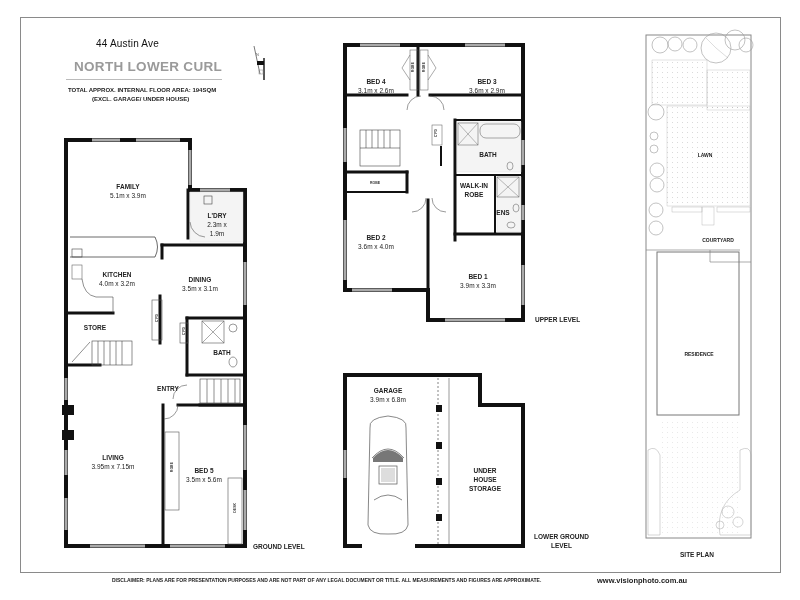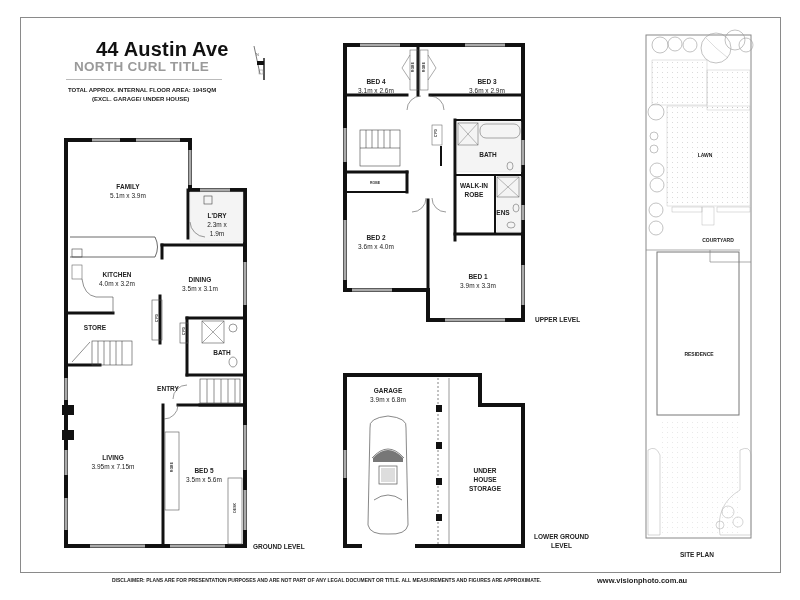--- a/index.html
+++ b/index.html
@@ -2,21 +2,21 @@
 <html><head>
 <meta charset="utf-8">
 <style>
   * { box-sizing: border-box; margin: 0; padding: 0; }
   html, body { width: 800px; height: 600px; background: #ffffff; overflow: hidden; }
   body { position: relative; font-family: "Liberation Sans", sans-serif; color: #111; }
 
   .frame { position: absolute; left: 20px; top: 17px; width: 761px; height: 556px; border: 1.5px solid #8a8a8a; }
 
   
-  .hdr-title { position: absolute; left: 96px; top: 38px; font-size: 20px; font-weight: bold; color: #111; letter-spacing: 0.2px; }
+  .hdr-title { position: absolute; left: 96px; top: 38px; font-size: 10px; font-weight: normal; color: #111; letter-spacing: 0.2px; }
   .hdr-sub { position: absolute; left: 74px; top: 59px; font-size: 13.5px; font-weight: bold; color: #9a9a9a; letter-spacing: 0.3px; }
   .hdr-rule { position: absolute; left: 66px; top: 79px; width: 156px; height: 1px; background: #bbb; }
   .hdr-area { position: absolute; left: 68px; top: 87px; font-size: 6px; font-weight: bold; color: #222; white-space: nowrap; }
   .hdr-excl { position: absolute; left: 92px; top: 96px; font-size: 6px; font-weight: bold; color: #222; white-space: nowrap; }
 
   .plan { position: absolute; left: 0; top: 0; width: 800px; height: 600px; }
 
   .room-lbl { position: absolute; text-align: center; font-size: 6.5px; font-weight: bold; color: #222; line-height: 9px; white-space: nowrap; transform: translateX(-50%); }
   .room-lbl .dim { font-weight: normal; display: block; }
   .small-lbl { position: absolute; font-size: 3.5px; font-weight: bold; color: #333; white-space: nowrap; }
@@ -25,21 +25,21 @@
 
   .disclaimer { position: absolute; left: 112px; top: 577px; font-size: 5px; font-weight: bold; color: #222; white-space: nowrap; }
   .website { position: absolute; left: 597px; top: 576px; font-size: 7.5px; font-weight: bold; color: #222; white-space: nowrap; text-align: right; }
 </style>
 </head>
 <body>
 
 <div class="frame"></div>
 
 <div class="hdr-title">44 Austin Ave</div>
-<div class="hdr-sub">NORTH CURL TITLE</div>
+<div class="hdr-sub">NORTH LOWER CURL</div>
 <div class="hdr-rule"></div>
 <div class="hdr-area">TOTAL APPROX. INTERNAL FLOOR AREA: 194SQM</div>
 <div class="hdr-excl">(EXCL. GARAGE/ UNDER HOUSE)</div>
 
 <svg style="position:absolute;left:248px;top:44px" width="24" height="40">
   <line x1="6" y1="2" x2="12" y2="30" stroke="#555" stroke-width="0.8"></line>
   <line x1="16" y1="14" x2="16" y2="36" stroke="#111" stroke-width="1.4"></line>
   <rect x="9" y="17" width="7" height="4" fill="#111"></rect>
   <text x="8" y="12" font-size="4" fill="#666" font-family="Liberation Sans, sans-serif">N</text>
   <rect x="11" y="26" width="4" height="4" fill="none" stroke="#888" stroke-width="0.5"></rect>

